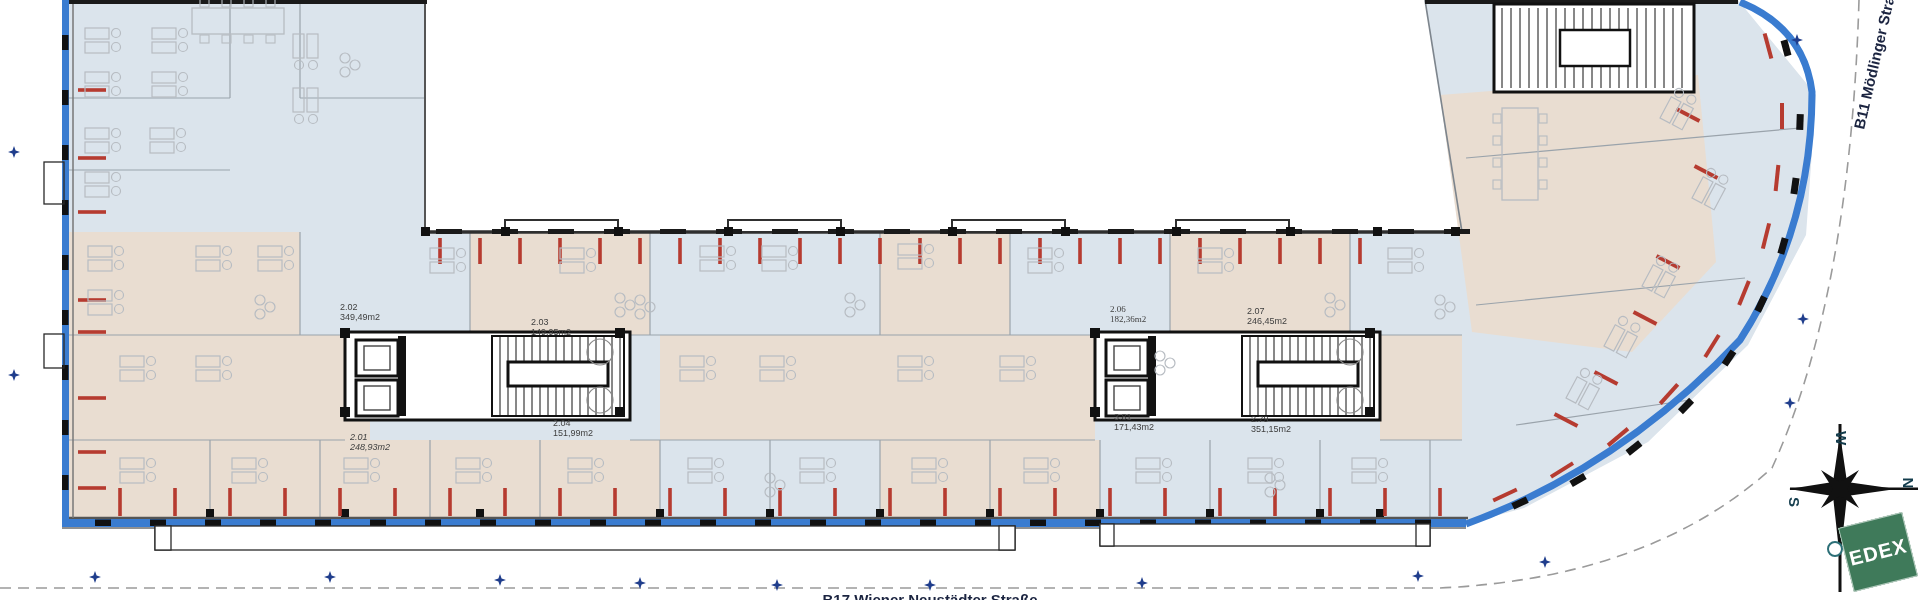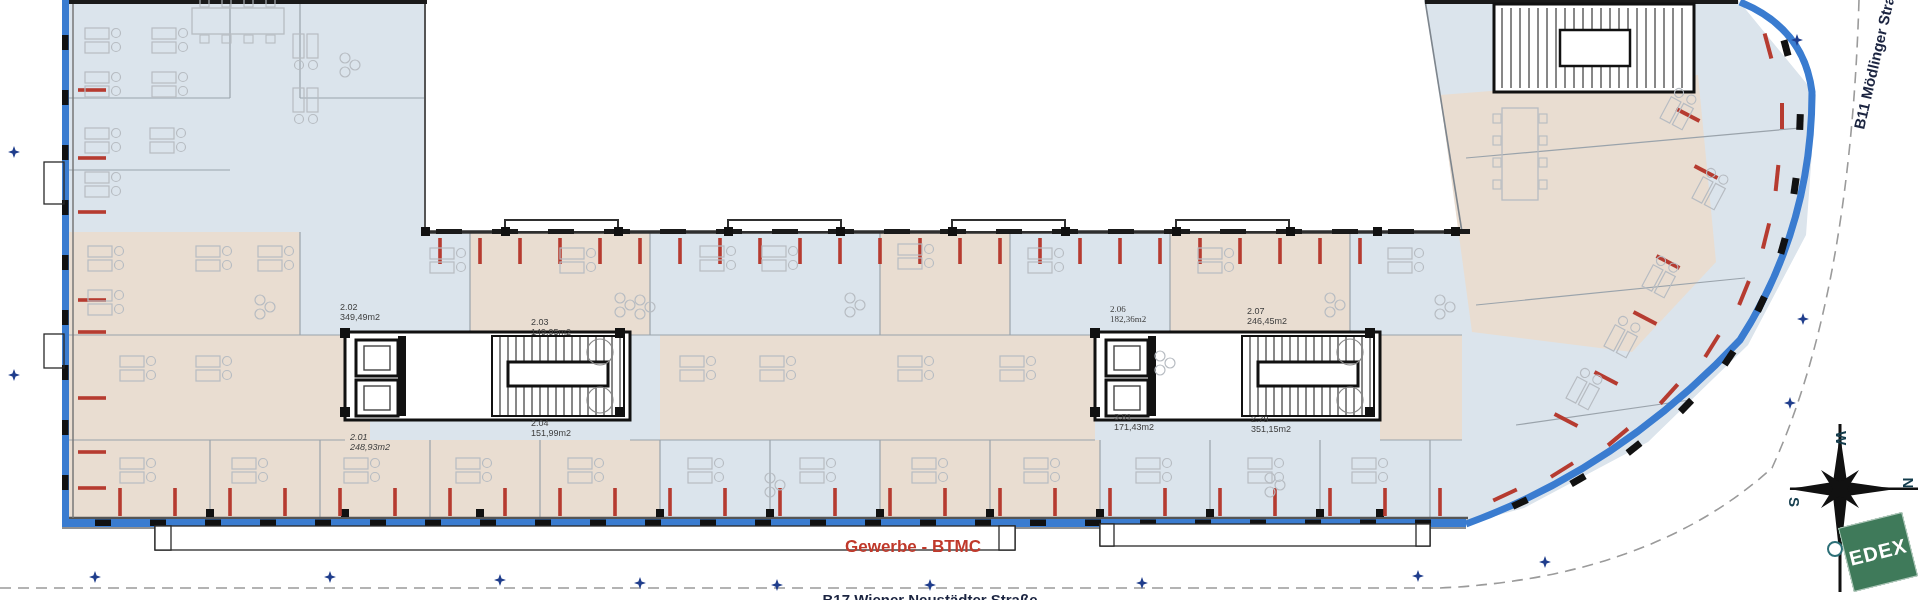--- a/index.html
+++ b/index.html
@@ -694,39 +694,38 @@
         <path d="M1859,470 L1847,489 L1859,508 L1840,496 L1821,508 L1833,489 L1821,470 L1840,482 Z" fill="#111"></path>
         <circle cx="1835" cy="549" r="7" fill="#fff" stroke="#2c6f77" stroke-width="2"></circle>
         <text x="1836" y="438" font-size="15" font-weight="bold" fill="#143d4d" text-anchor="middle" transform="rotate(90 1836 438)" font-family="Liberation Sans, sans-serif">W</text>
         <text x="1903" y="483" font-size="15" font-weight="bold" fill="#143d4d" text-anchor="middle" transform="rotate(90 1903 483)" font-family="Liberation Sans, sans-serif">N</text>
         <text x="1789" y="502" font-size="15" font-weight="bold" fill="#143d4d" text-anchor="middle" transform="rotate(90 1789 502)" font-family="Liberation Sans, sans-serif">S</text>
         <text x="1846" y="548" font-size="15" font-weight="bold" fill="#143d4d" text-anchor="middle" transform="rotate(90 1846 548)" font-family="Liberation Sans, sans-serif">E</text>
       </g>
     </svg>
 
 
-  <div class="annot annot-red" style="left: 763px; top: 537px; width: 300px; text-align: center; font-size: 17px; color: rgb(192, 57, 43);">Gewerbe - BTMC</div>
 
   <div class="street" id="street-right" style="left: 1876px; top: 54px; position: absolute; color: rgb(27, 36, 64);">B11 Mödlinger Straße</div>
 
   <div class="street" id="street-bottom" style="position: absolute; left: 750px; top: 591px; color: rgb(27, 36, 64);">B17 Wiener Neustädter Straße</div>
 
   <div class="room-label rl-0" style="left:350px;top:432px;font-style:italic;">
     <span class="rid">2.01</span>
     <span class="rarea">248,93m2</span>
   </div>
   <div class="room-label rl-1" style="left:340px;top:302px;">
     <span class="rid">2.02</span>
     <span class="rarea">349,49m2</span>
   </div>
   <div class="room-label rl-2" style="left:531px;top:308px;margin-top:9px;">
     <span class="rid">2.03</span>
     <span class="rarea">149,95m2</span>
   </div>
-  <div class="room-label rl-3" style="left:531px;top:418px;">
+  <div class="room-label rl-3" style="left:553px;top:418px;">
     <span class="rid">2.04</span>
     <span class="rarea">151,99m2</span>
   </div>
   <div class="room-label rl-4" style="left:1114px;top:412px;">
     <span class="rid">3.81</span>
     <span class="rarea">171,43m2</span>
   </div>
   <div class="room-label rl-5" style="left:1110px;top:304px;font-family:Liberation Serif, serif;">
     <span class="rid">2.06</span>
     <span class="rarea">182,36m2</span>

